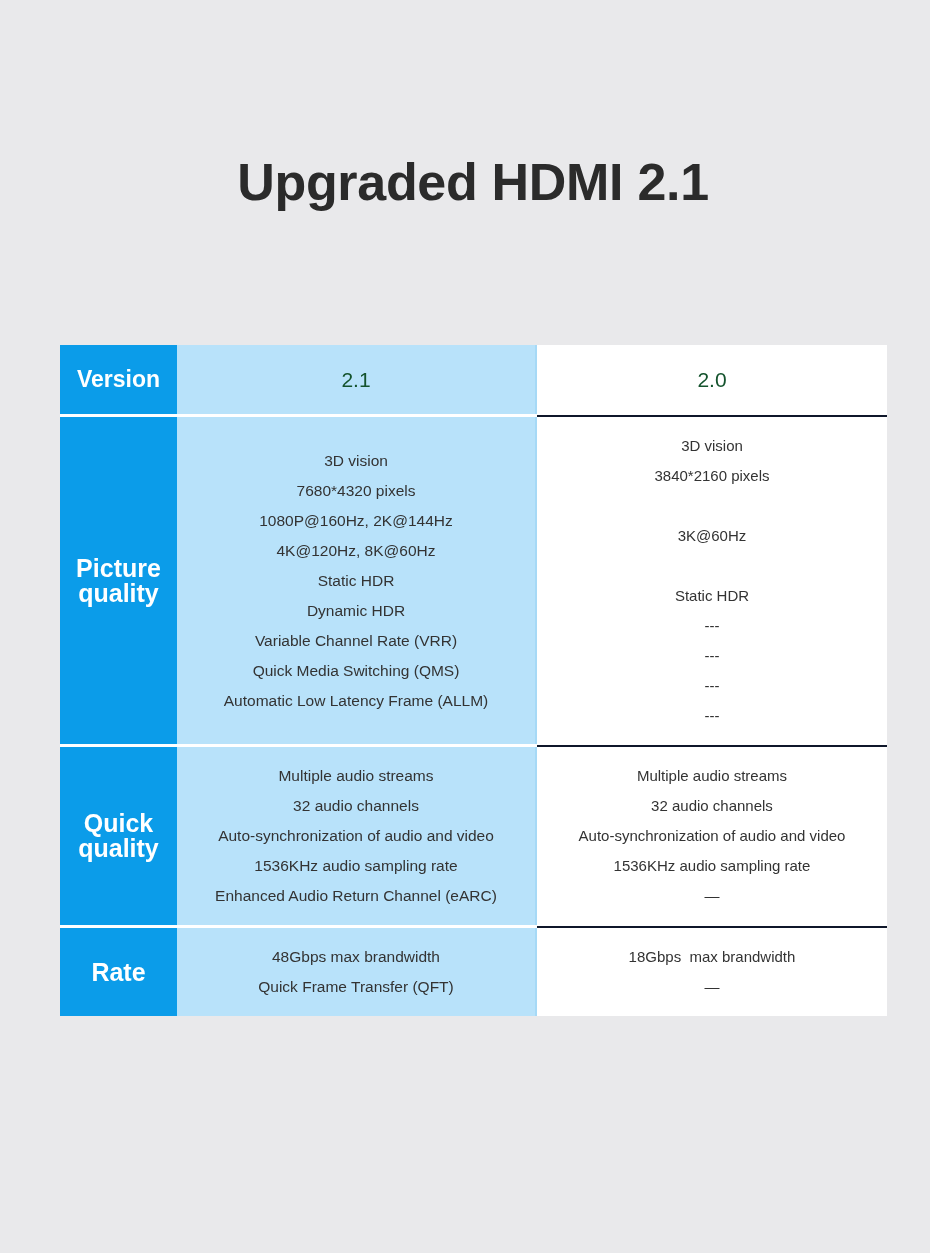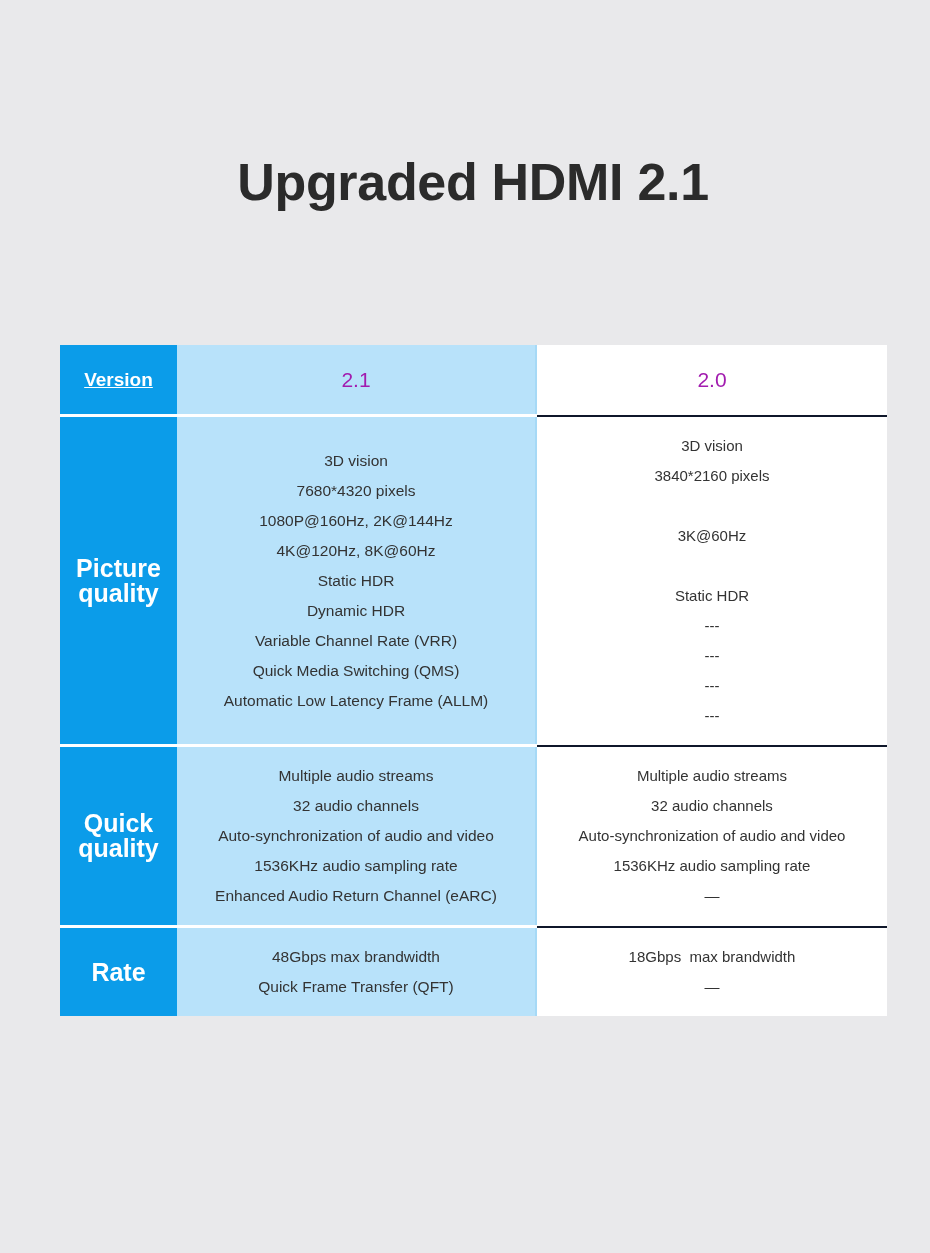--- a/index.html
+++ b/index.html
@@ -87,26 +87,25 @@
     font-size: 15px;
     line-height: 30px;
     text-align: center;
     padding: 14px 8px;
     border-bottom: 2px solid #0f172a;
   }
   tr:last-child .v20 { border-bottom: none; }
 
   
   .hdr .lbl {
-    font-size: 19px;
+    font-size: 23px;
     height: 69px;
-    text-decoration: underline;
   }
   .hdr .v21, .hdr .v20 {
-    color: #a21caf;
+    color: #14532d;
     font-size: 21px;
     font-weight: 400;
     height: 69px;
     padding: 0 8px;
     line-height: 69px;
   }
 
   .cell-lines { display: block; }
   .cell-lines span { display: block; white-space: pre; }
   .blank { visibility: hidden; }

